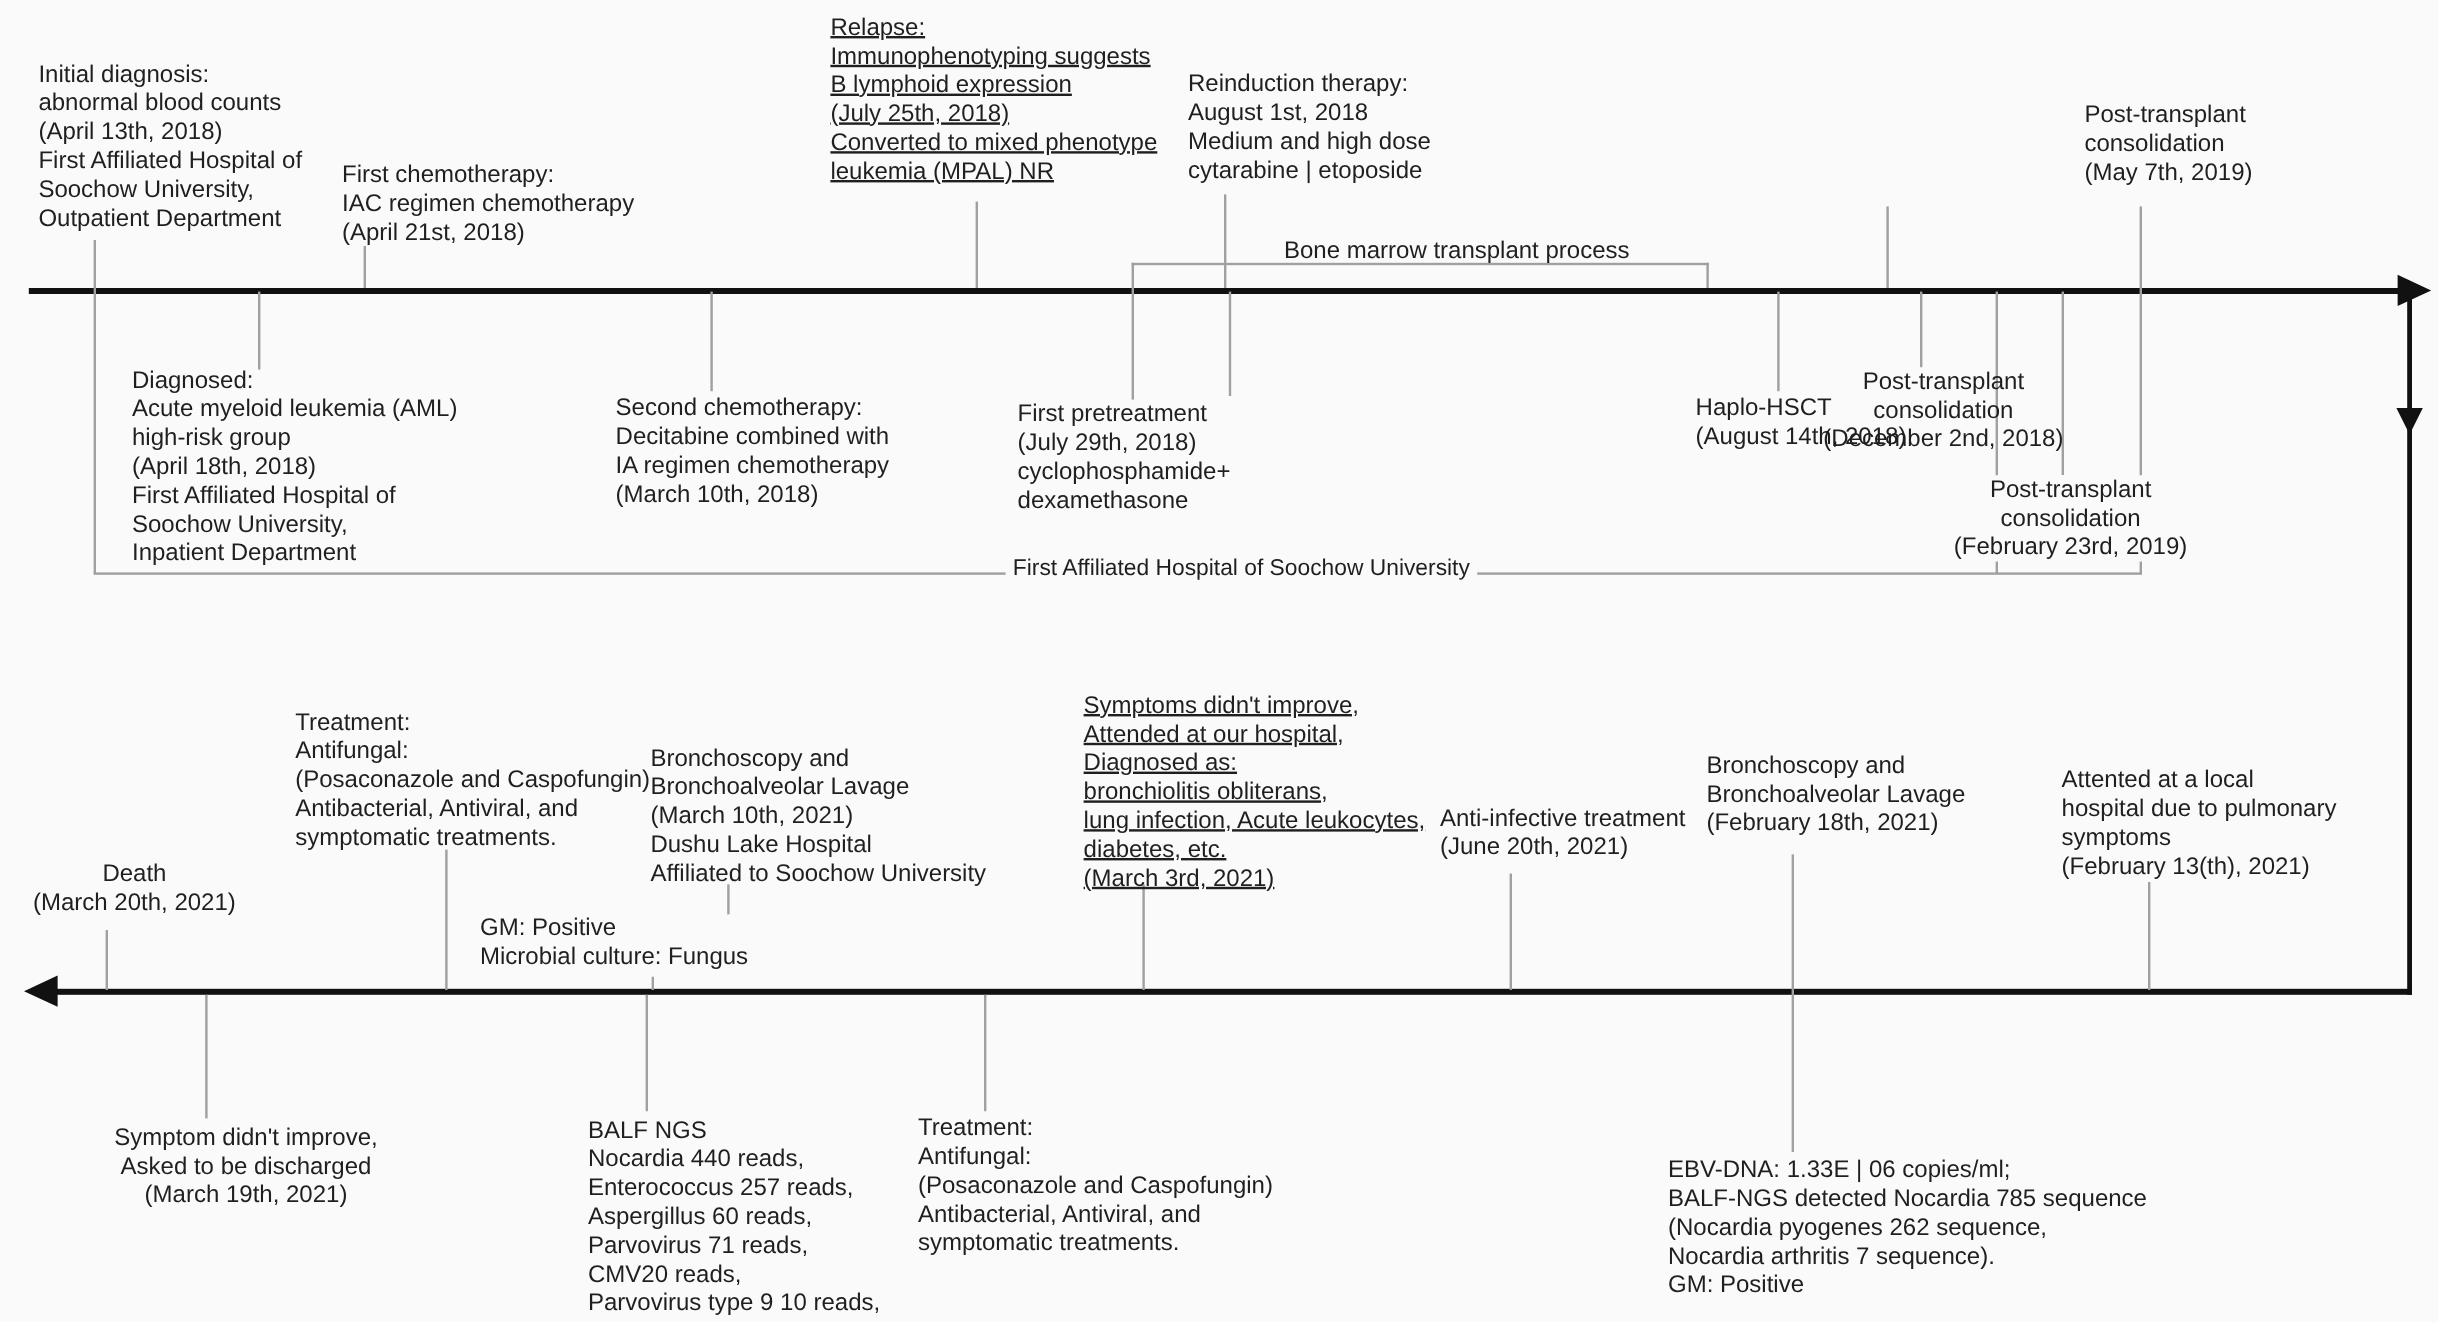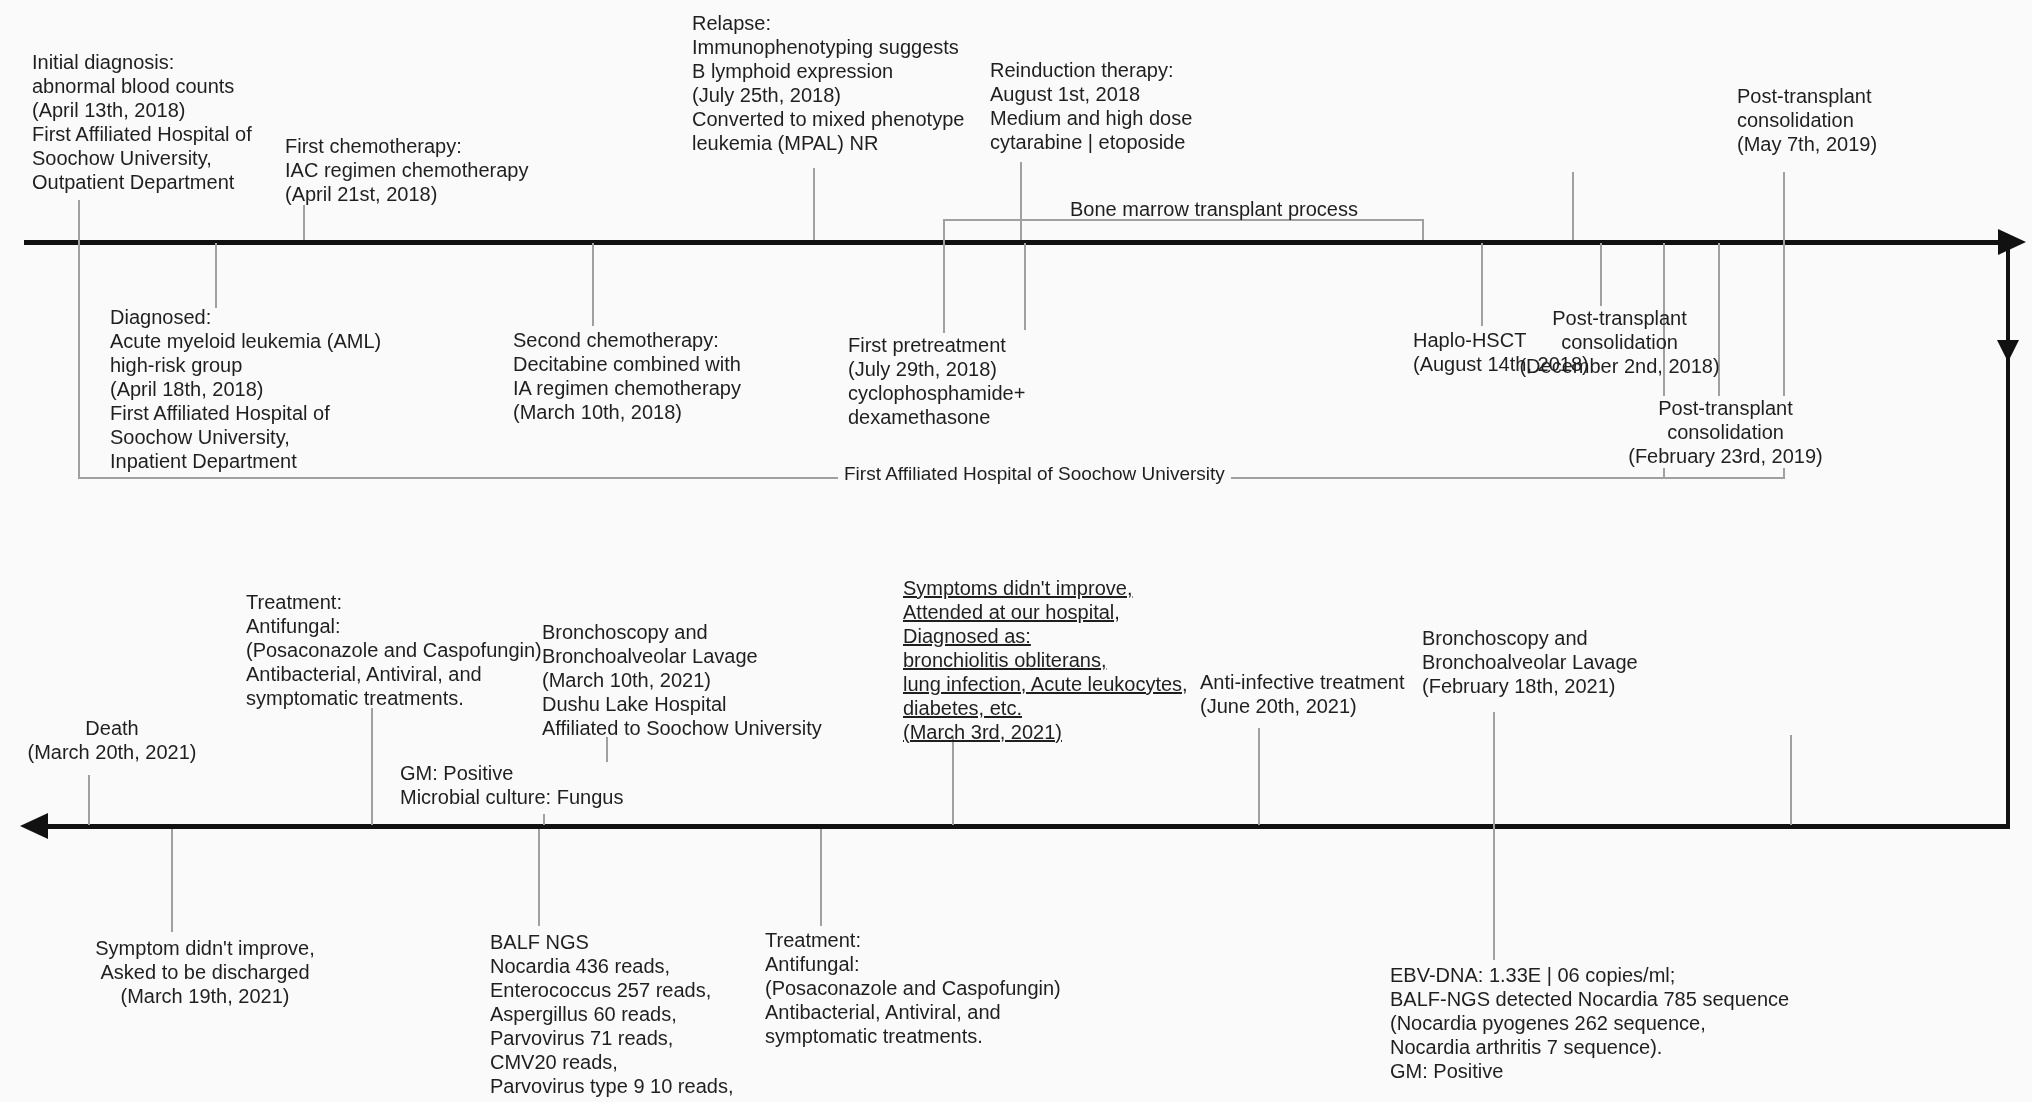--- a/index.html
+++ b/index.html
@@ -73,21 +73,21 @@
 
   <div class="lbl" style="left:32px;top:50px;width:300px;">Initial diagnosis:
 abnormal blood counts
 (April 13th, 2018)
 First Affiliated Hospital of
 Soochow University,
 Outpatient Department</div>
   <div class="lbl" style="left:285px;top:134px;width:300px;">First chemotherapy:
 IAC regimen chemotherapy
 (April 21st, 2018)</div>
-  <div class="lbl" style="left:692px;top:11px;width:310px;">Relapse:
+  <div class="lbl" style="left:692px;top:11px;width:310px;text-decoration:underline;">Relapse:
 Immunophenotyping suggests
 B lymphoid expression
 (July 25th, 2018)
 Converted to mixed phenotype
 leukemia (MPAL) NR</div>
   <div class="lbl" style="left:990px;top:58px;width:290px;">Reinduction therapy:
 August 1st, 2018
 Medium and high dose
 cytarabine | etoposide</div>
   <div class="lbl" style="left:1737px;top:84px;width:230px;">Post-transplant
@@ -139,26 +139,30 @@
 Diagnosed as:
 bronchiolitis obliterans,
 lung infection, Acute leukocytes,
 diabetes, etc.
 (March 3rd, 2021)</div>
   <div class="lbl" style="left:1200px;top:670px;width:310px;">Anti-infective treatment
 (June 20th, 2021)</div>
   <div class="lbl" style="left:1422px;top:626px;width:310px;">Bronchoscopy and
 Bronchoalveolar Lavage
 (February 18th, 2021)</div>
+  <div class="lbl" style="left:1718px;top:638px;width:290px;">Attented at a local
+hospital due to pulmonary
+symptoms
+(February 13(th), 2021)</div>
 
   <div class="lbl center" style="left:70px;top:936px;width:270px;">Symptom didn't improve,
 Asked to be discharged
 (March 19th, 2021)</div>
   <div class="lbl" style="left:490px;top:930px;width:310px;">BALF NGS
-Nocardia 436 reads,
+Nocardia 440 reads,
 Enterococcus 257 reads,
 Aspergillus 60 reads,
 Parvovirus 71 reads,
 CMV20 reads,
 Parvovirus type 9 10 reads,</div>
   <div class="lbl" style="left:765px;top:928px;width:320px;">Treatment:
 Antifungal:
 (Posaconazole and Caspofungin)
 Antibacterial, Antiviral, and
 symptomatic treatments.</div>

